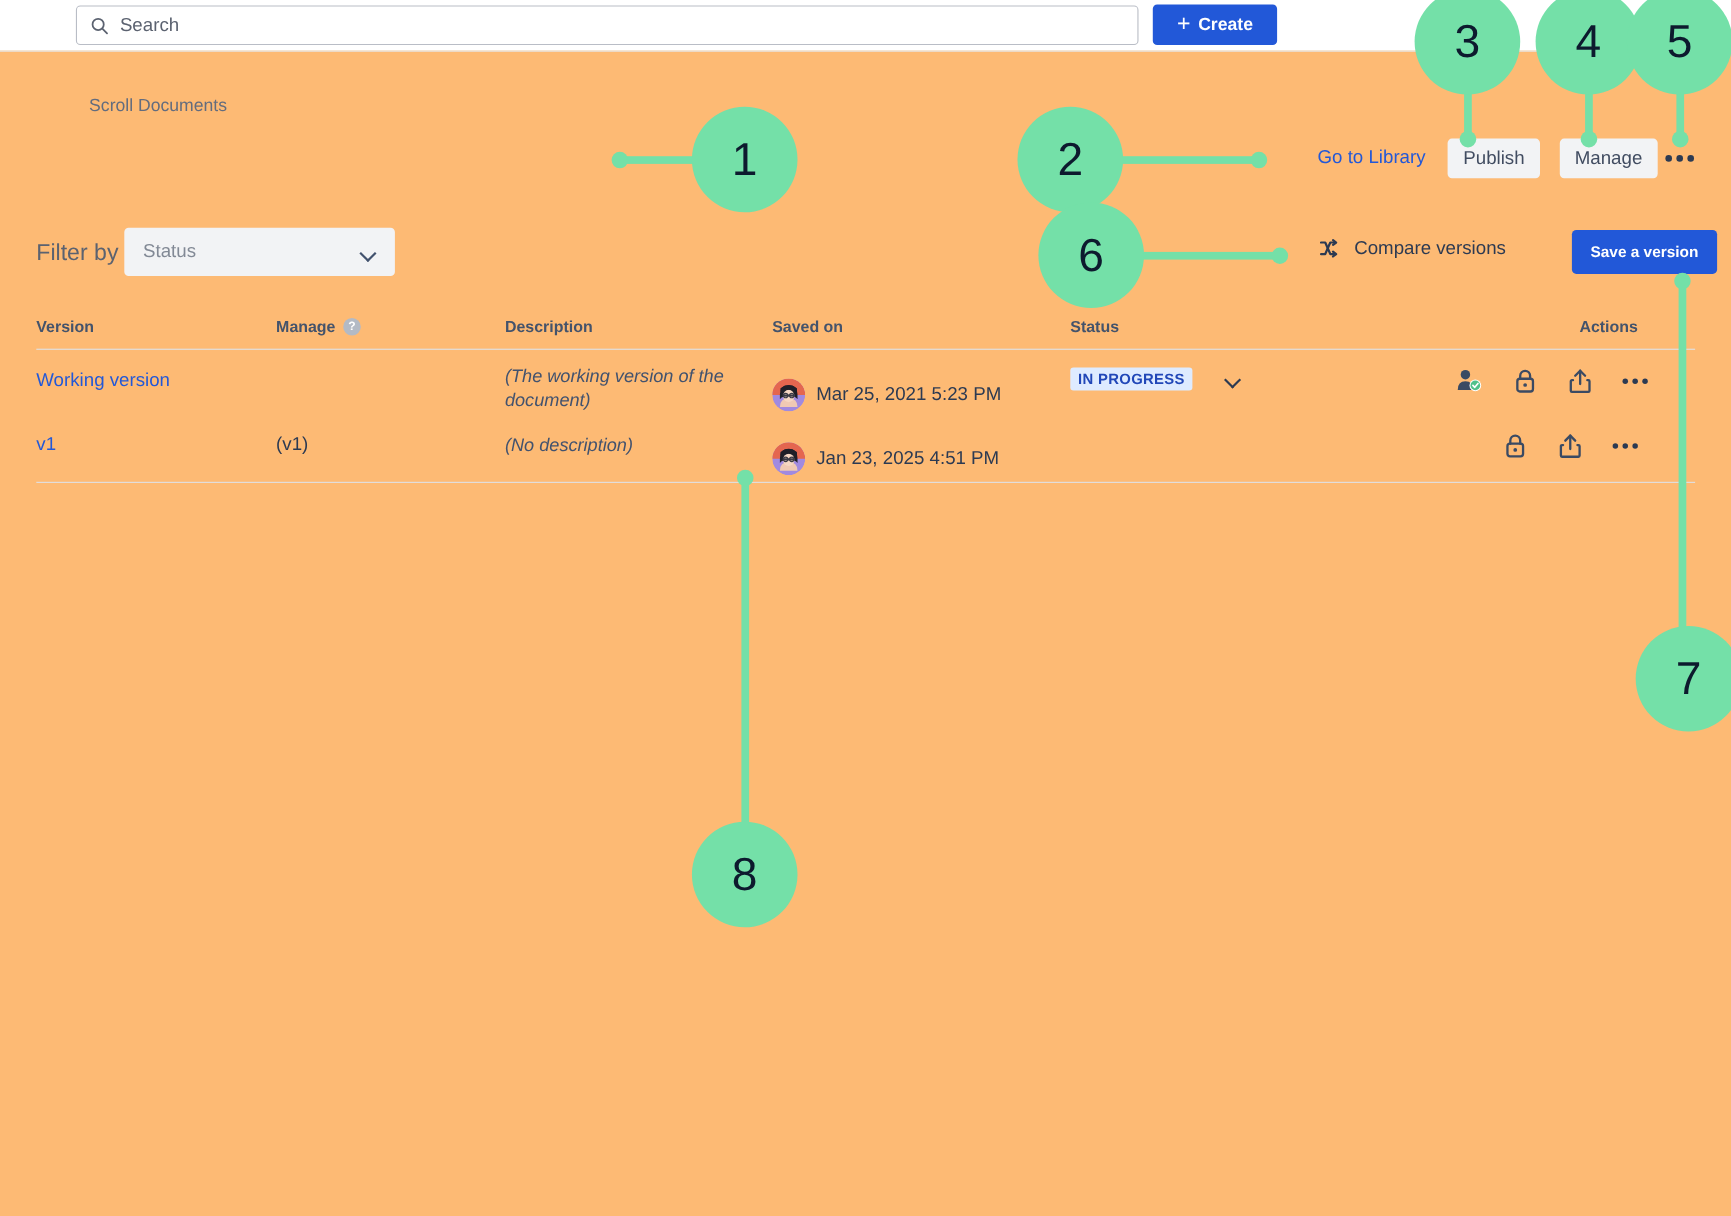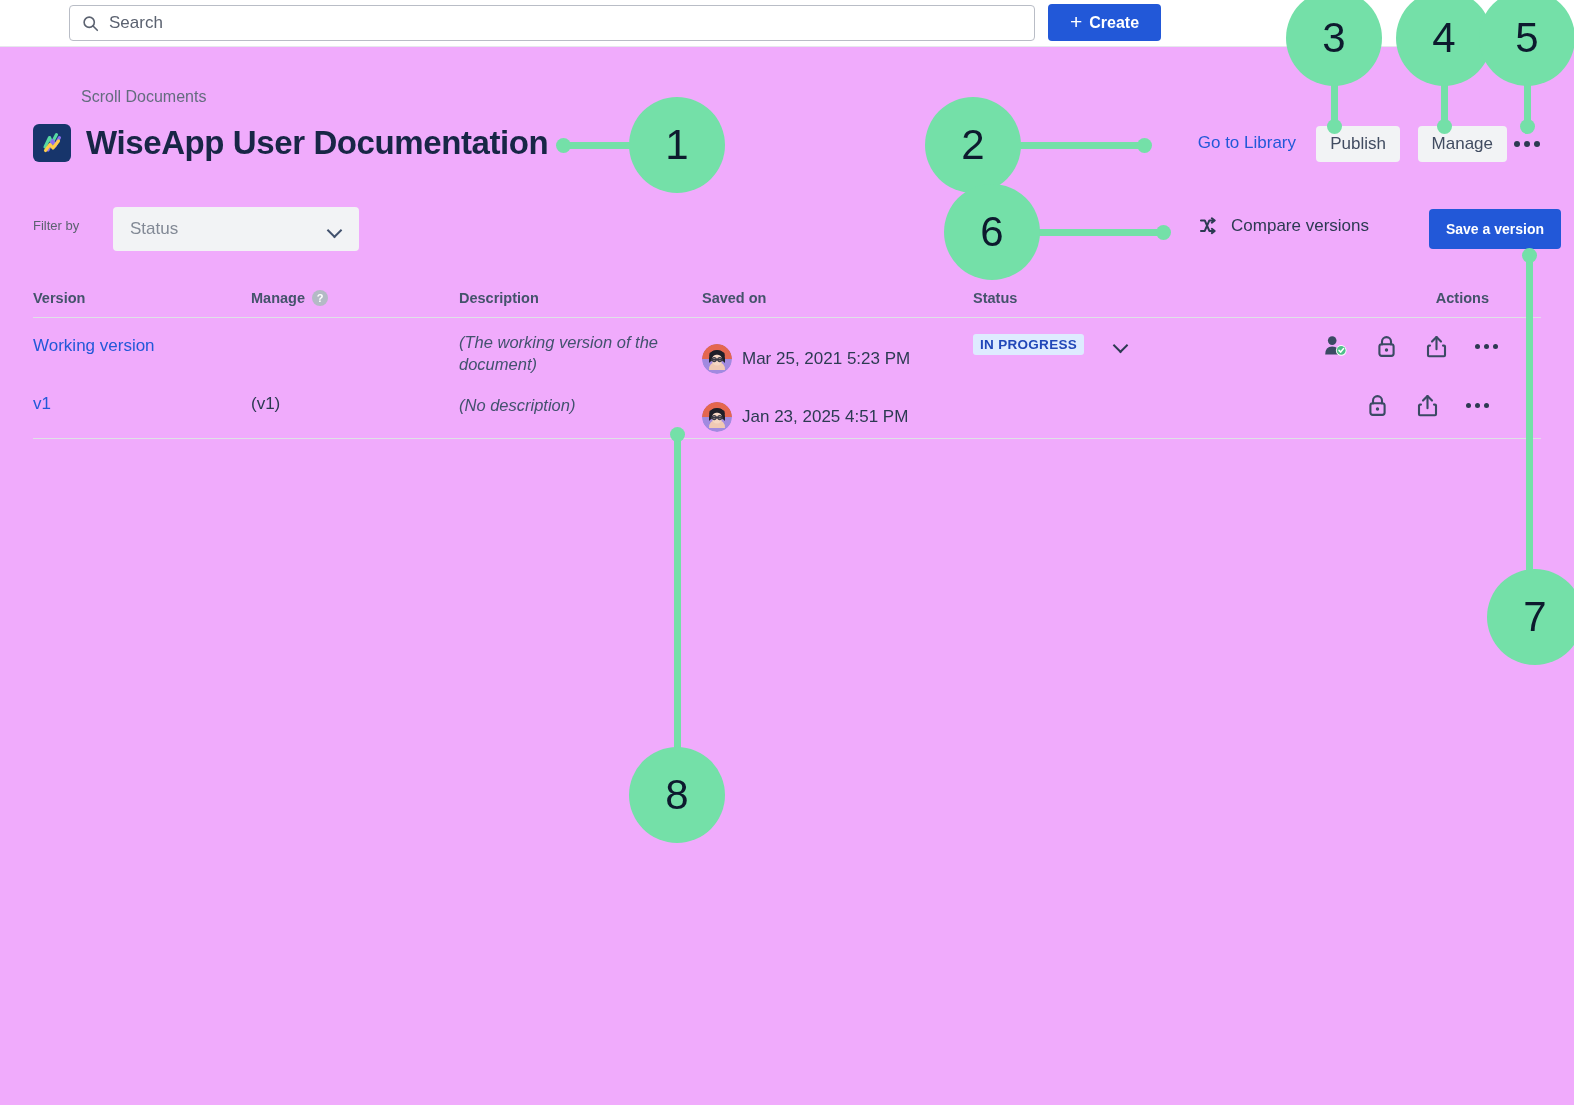--- a/index.html
+++ b/index.html
@@ -2,21 +2,21 @@
 <html><head>
 <meta charset="utf-8">
 <style>
   * { box-sizing: border-box; margin: 0; padding: 0; }
   html, body {
     width: 1574px; height: 1105px;
     background: #ffffff;
     font-family: "Liberation Sans", sans-serif;
     overflow: hidden;
   }
-  #root { position: relative; width: 1574px; height: 1105px; background:#f0abfc; }
+  #root { position: relative; width: 1574px; height: 1105px; background:#fdba74; }
 
   
   .topbar { position:absolute; left:0; top:0; width:1574px; height:46px; background:#fff; }
   .topbar-divider { position:absolute; left:0; top:46px; width:1574px; height:1px; background:#e6e8ec; }
   .search-box {
     position:absolute; left:69px; top:5px; width:966px; height:36px;
     border:1px solid #b9bdc6; border-radius:4px; background:#fff;
     display:flex; align-items:center; padding-left:12px; gap:10px;
   }
   .search-placeholder { color:#5b6270; font-size:17px; }
@@ -50,21 +50,21 @@
   .ghost-manage { right:67px; }
   .more-header {
     position:absolute; right:32px; top:131px; width:30px; height:26px;
     display:flex; align-items:center; justify-content:center; cursor:pointer;
   }
   .dots { display:flex; gap:4px; align-items:center; }
   .dots i { width:5px; height:5px; border-radius:50%; background:#2c3a52; display:block; }
   .dots.lg i { width:6px; height:6px; }
 
   
-  .filter-label { position:absolute; left:33px; top:218px; font-size:13px; color:#5b6270; }
+  .filter-label { position:absolute; left:33px; top:218px; font-size:21px; color:#5b6270; }
   .filter-select {
     position:absolute; left:113px; top:207px; width:246px; height:44px;
     background:#f2f3f5; border-radius:4px; display:flex; align-items:center;
     justify-content:space-between; padding:0 16px 0 17px; cursor:pointer;
   }
   .filter-select-value { font-size:17px; color:#828995; }
   .chev { width:15px; height:9px; position:relative; }
   .chev::before {
     content:''; position:absolute; left:1px; top:0px; width:9px; height:9px;
     border-right:2.6px solid #2c3a52; border-bottom:2.6px solid #2c3a52;
@@ -147,30 +147,20 @@
     </div>
     <div class="create-btn">
       <span class="plus-glyph">+</span>
       <span>Create</span>
     </div>
   </div>
   <div class="topbar-divider"></div>
 
   <div class="breadcrumb">Scroll Documents</div>
 
-  <div class="title-row">
-    <span class="app-logo">
-      <svg width="26" height="26" viewBox="0 0 26 26">
-        <path d="M6 17 L10.5 7.5 L13 13 L17.5 4.5" fill="none" stroke="#57d9a3" stroke-width="3.1" stroke-linecap="round" stroke-linejoin="round"></path>
-        <path d="M9 20 L13.5 10.5 L16 16 L20.5 7.5" fill="none" stroke="#8b6ff0" stroke-width="3.1" stroke-linecap="round" stroke-linejoin="round"></path>
-        <path d="M6.5 20.5 L11 14.5 L14 18 L19.5 11" fill="none" stroke="#ffcd4a" stroke-width="3.1" stroke-linecap="round" stroke-linejoin="round"></path>
-      </svg>
-    </span>
-    <span class="page-title">WiseApp User Documentation</span>
-  </div>
 
   <div class="go-library">Go to Library</div>
   <div class="ghost-btn ghost-publish">Publish</div>
   <div class="ghost-btn ghost-manage">Manage</div>
   <div class="more-header">
     <span class="dots lg">
         <i></i>
         <i></i>
         <i></i>
       </span>

